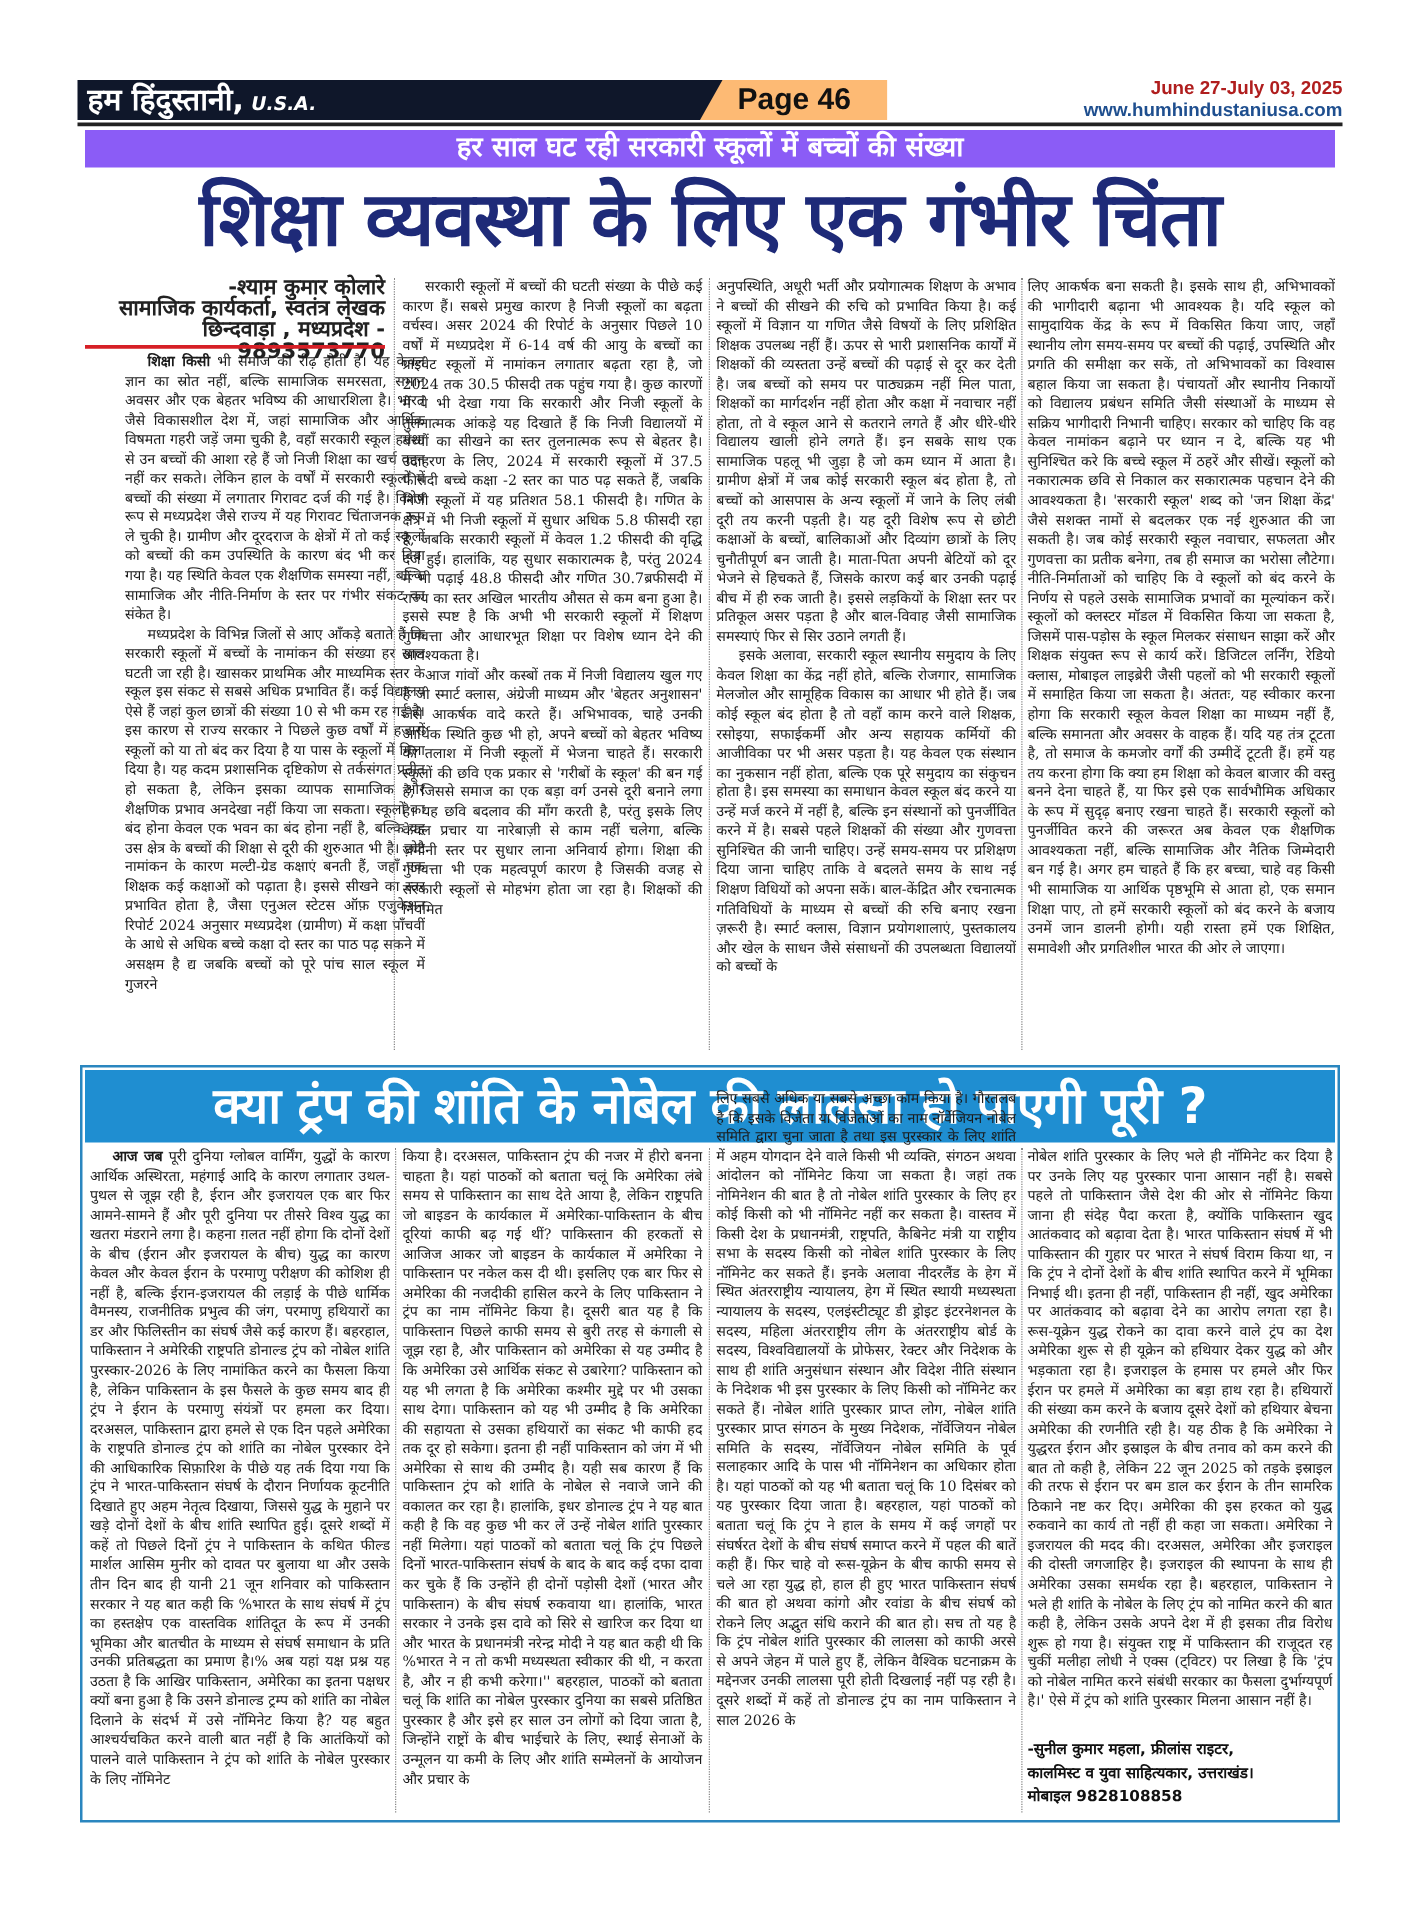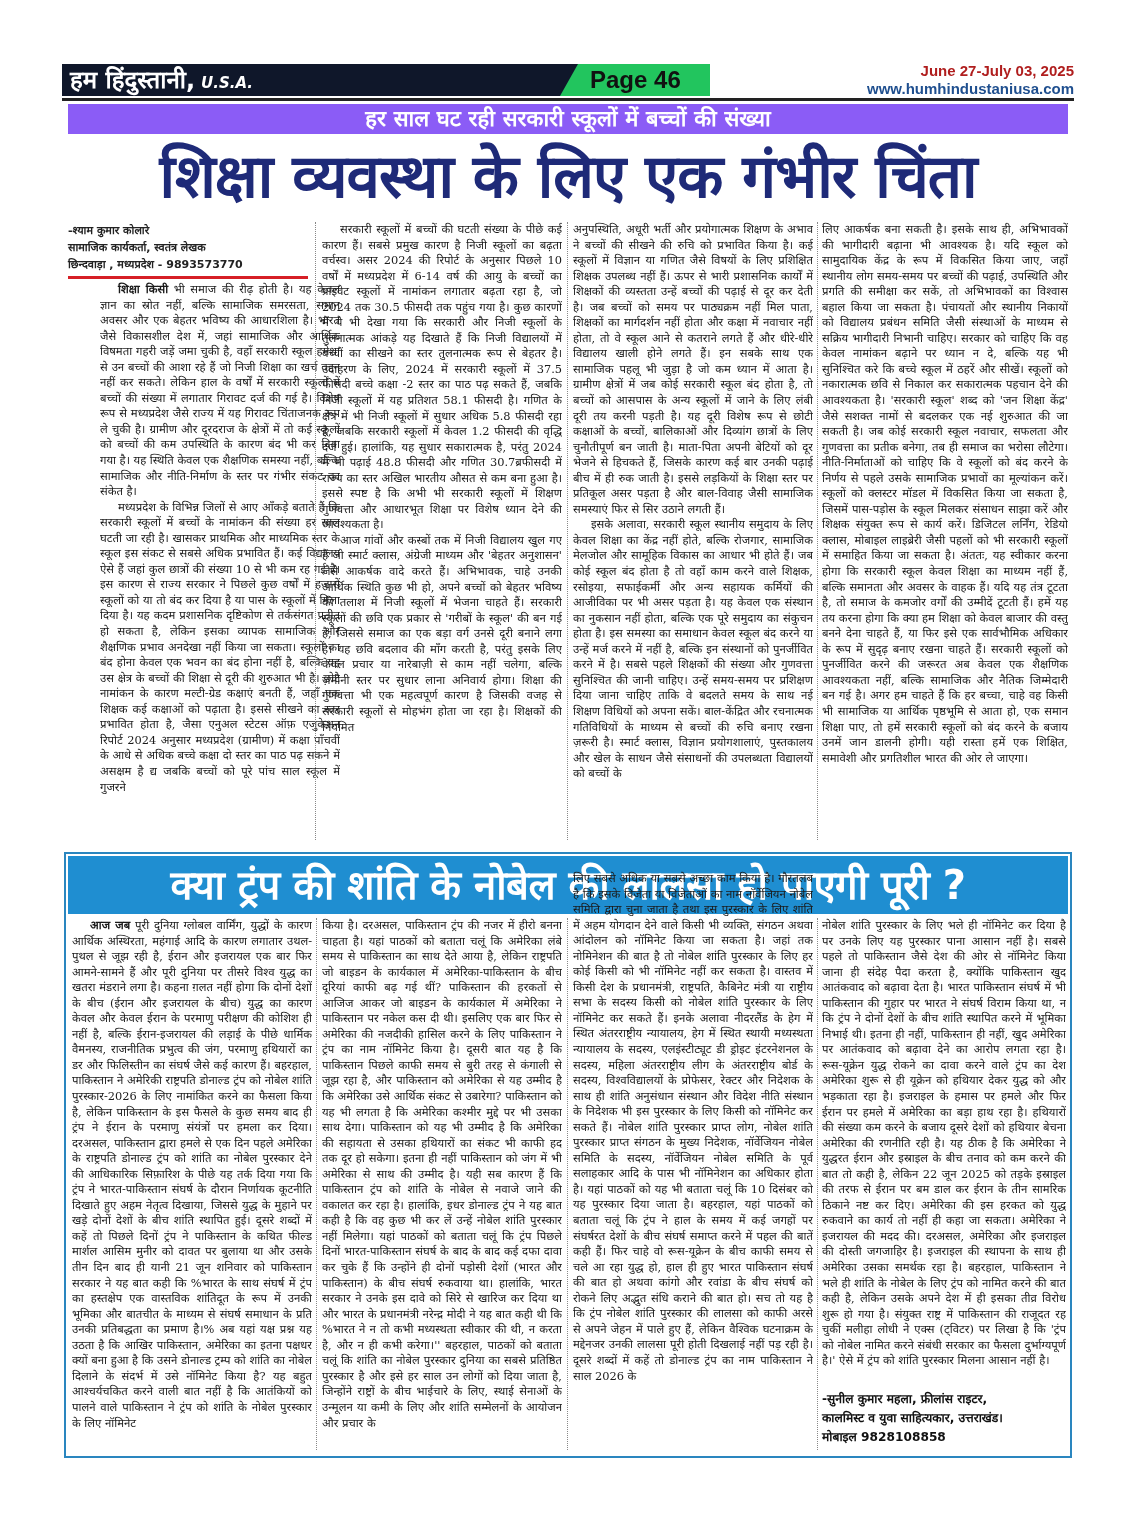--- a/index.html
+++ b/index.html
@@ -3,34 +3,34 @@
 <meta charset="utf-8">
 <style>
   html, body { margin: 0; padding: 0; background: #ffffff; }
   body { width: 1135px; height: 1533px; position: relative; overflow: hidden; font-family: "DejaVu Serif", serif; color: #111; }
 
   
   .masthead { position: absolute; left: 62px; top: 62px; width: 1012px; height: 36px; }
   .brand-bar { position: absolute; left: 0; top: 2px; width: 570px; height: 32px; background: #0f172a; }
   .brand-name { position: absolute; left: 8px; top: 0; height: 32px; line-height: 32px; font-family: "DejaVu Sans", sans-serif; font-weight: bold; font-size: 24px; color: #fff; white-space: nowrap; }
   .brand-name .usa { font-size: 15px; font-style: italic; margin-left: 6px; }
-  .page-tag { position: absolute; left: 498px; top: 2px; width: 150px; height: 32px; background: #22c55e; clip-path: polygon(18px 0, 100% 0, 100% 100%, 0 100%); }
+  .page-tag { position: absolute; left: 498px; top: 2px; width: 150px; height: 32px; background: #fdba74; clip-path: polygon(18px 0, 100% 0, 100% 100%, 0 100%); }
   .page-tag span { position: absolute; left: 30px; top: 0; line-height: 32px; font-family: "Liberation Sans", sans-serif; font-weight: bold; font-size: 24px; color: #111; }
   .issue-date { position: absolute; right: 0; top: 0; font-family: "Liberation Sans", sans-serif; font-weight: bold; font-size: 15px; color: #b01e1e; text-align: left; }
   .website { position: absolute; right: 0; top: 18px; font-family: "Liberation Sans", sans-serif; font-weight: bold; font-size: 15px; color: #1f4f8f; text-align: right; }
   .mast-rule { position: absolute; left: 62px; top: 98px; width: 1012px; height: 3px; background: #222; }
 
   
   .red-banner { position: absolute; left: 68px; top: 104px; width: 1000px; height: 30px; background: #8b5cf6; color: #fff; text-align: center; line-height: 30px; font-family: "DejaVu Sans", sans-serif; font-weight: bold; font-size: 22px; }
 
   
   .headline1 { position: absolute; left: 62px; top: 140px; width: 1012px; height: 72px; text-align: center; color: #1e2a78; font-family: "DejaVu Sans", sans-serif; font-weight: bold; font-size: 60px; line-height: 72px; letter-spacing: -1px; white-space: nowrap; }
 
   
-  .byline1 { position: absolute; left: 68px; top: 222px; width: 240px; font-family: "DejaVu Sans", sans-serif; font-weight: bold; font-size: 11px; line-height: 17px; color: #222; }
+  .byline1 { position: absolute; left: 68px; top: 222px; width: 240px; font-family: "DejaVu Sans", sans-serif; font-weight: bold; font-size: 17px; line-height: 17px; color: #222; text-align: right; }
   .byline-rule { position: absolute; left: 68px; top: 276px; width: 240px; height: 3px; background: #d61f26; }
   .col { position: absolute; font-size: 11.4px; line-height: 15.55px; text-align: justify; color: #1a1a1a; overflow: hidden; }
   .col p { margin: 0; text-indent: 18px; }
   .col p.noindent { text-indent: 0; }
   .lead { font-weight: bold; }
   .a1c1 { left: 68px; top: 282px; width: 240px; height: 560px; margin-left: 32px; }
   .a1c2 { left: 322px; top: 222px; width: 240px; height: 620px; }
   .a1c3 { left: 573px; top: 222px; width: 240px; height: 620px; }
   .a1c4 { left: 822px; top: 222px; width: 246px; height: 620px; }
   .vrule { position: absolute; width: 0; border-left: 1px dotted #888; }

